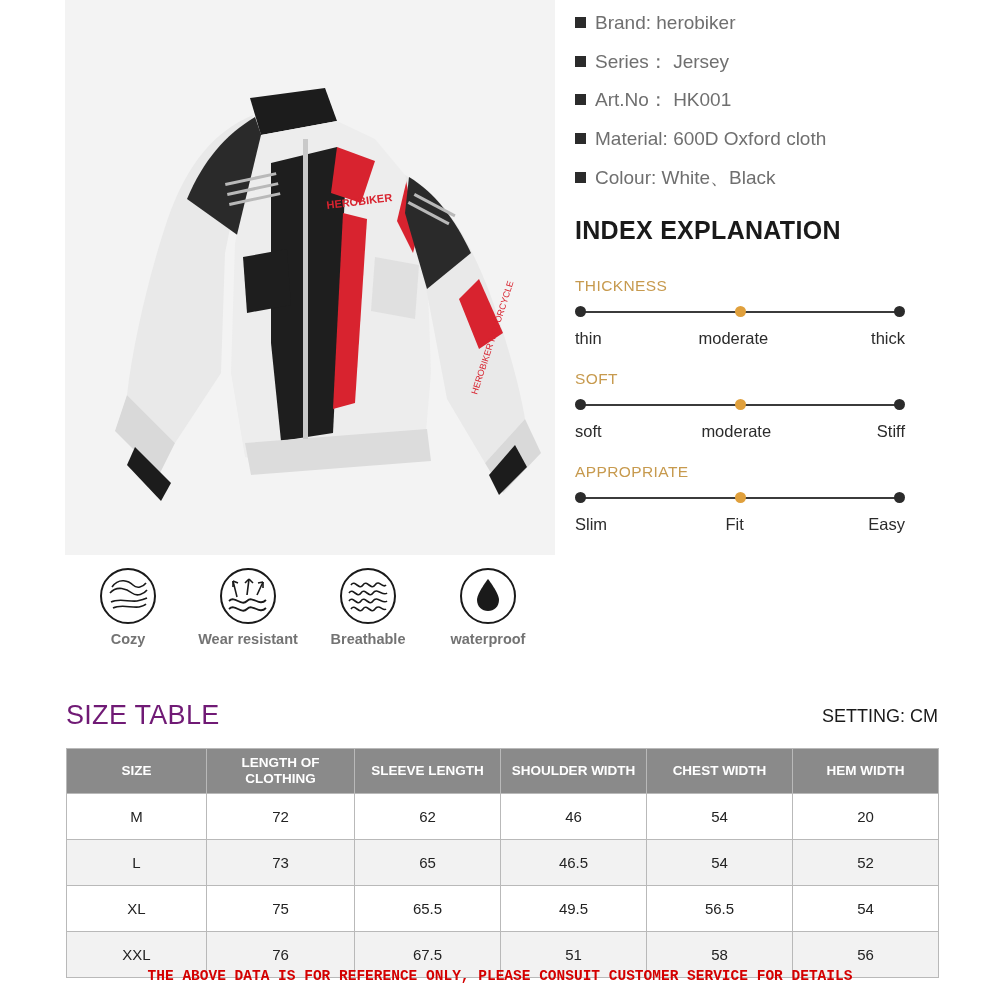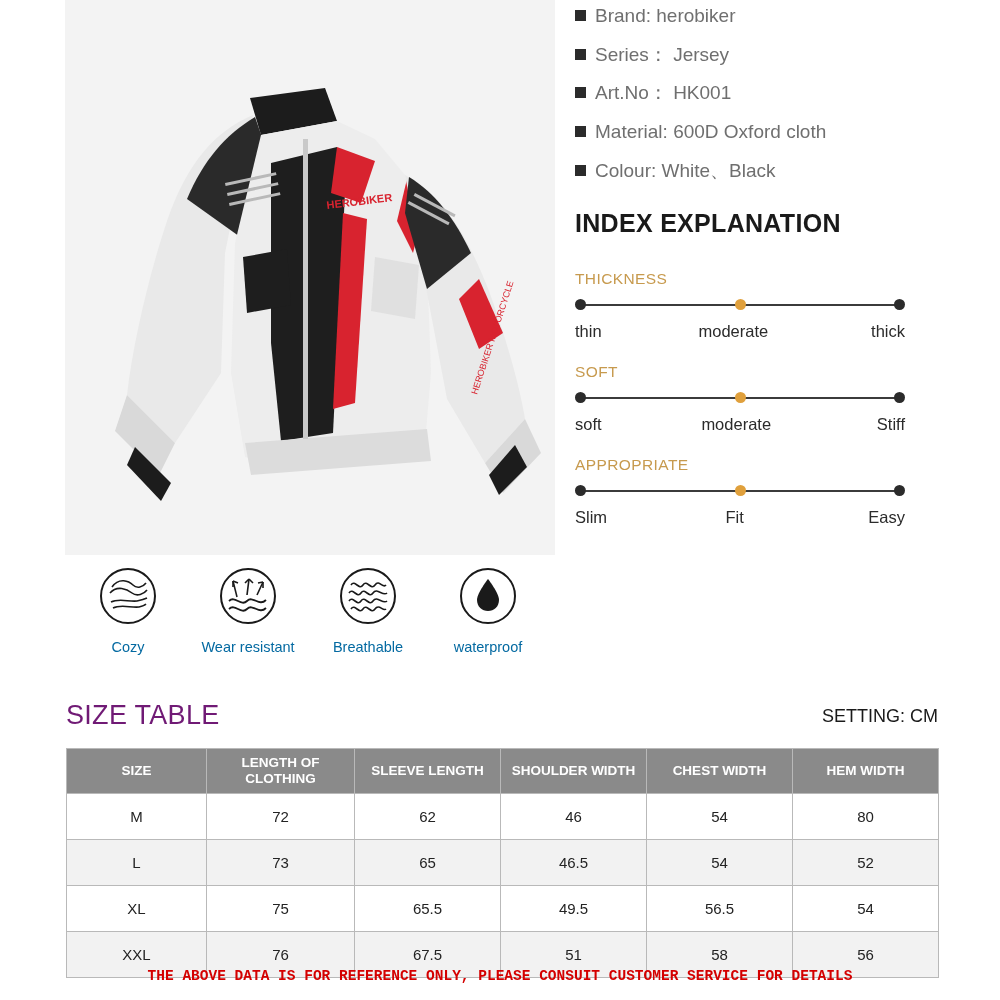--- a/index.html
+++ b/index.html
@@ -23,21 +23,21 @@
     position:relative;
     overflow:hidden;
   }
   .jacket{
     position:absolute;
     left:50%;top:50%;
     transform:translate(-50%,-50%);
   }
 
   
-  .spec-col{padding-top:4px;padding-left:20px;}
+  .spec-col{padding-top:11px;padding-left:20px;}
   .spec-item{
     display:flex;align-items:baseline;
     font-size:19px;color:#6f6f6f;
     margin-bottom:14px;
     line-height:1.3;
   }
   .bullet{
     width:11px;height:11px;background:#2b2b2b;
     display:inline-block;margin-right:9px;
     flex:none;position:relative;top:-1px;
@@ -69,21 +69,21 @@
   }
   .meter-caps span:nth-child(2){margin-left:-6px;}
 
   
   .features{
     position:absolute;left:68px;top:565px;width:480px;
     display:flex;justify-content:space-between;
   }
   .feature{width:120px;text-align:center;}
   .feature .ic{height:62px;display:flex;align-items:center;justify-content:center;}
-  .feature .cap{font-size:14.5px;color:#0369a1;margin-top:12px;}
+  .feature .cap{font-size:14.5px;color:#737373;margin-top:4px;font-weight:bold;}
 
   
   .size-head{
     position:absolute;left:66px;top:700px;width:872px;
     display:flex;align-items:flex-end;justify-content:space-between;
   }
   .size-title{font-size:27px;color:#701a75;letter-spacing:.3px;}
   .setting{font-size:18px;color:#1a1a1a;padding-bottom:4px;}
 
   table.size{
@@ -321,21 +321,21 @@
         <th>HEM WIDTH</th>
       </tr>
     </thead>
     <tbody>
       <tr>
         <td>M</td>
         <td>72</td>
         <td>62</td>
         <td>46</td>
         <td>54</td>
-        <td>80</td>
+        <td>20</td>
       </tr>
       <tr>
         <td>L</td>
         <td>73</td>
         <td>65</td>
         <td>46.5</td>
         <td>54</td>
         <td>52</td>
       </tr>
       <tr>

